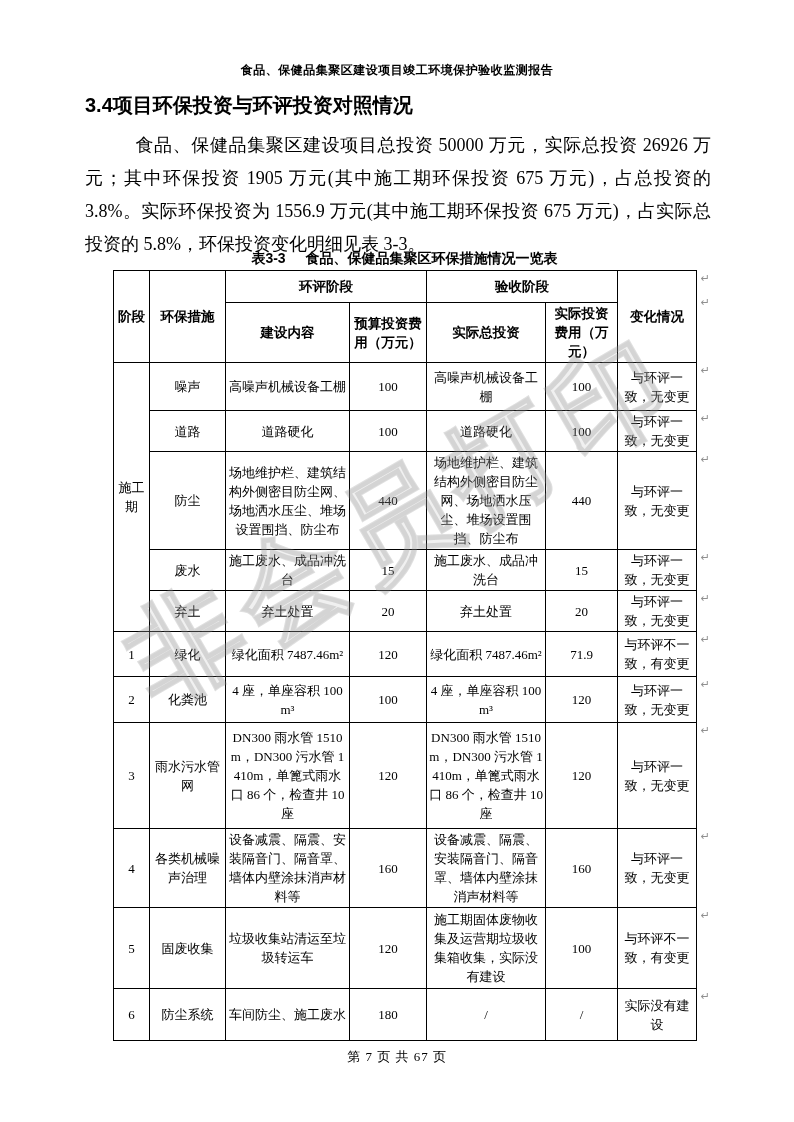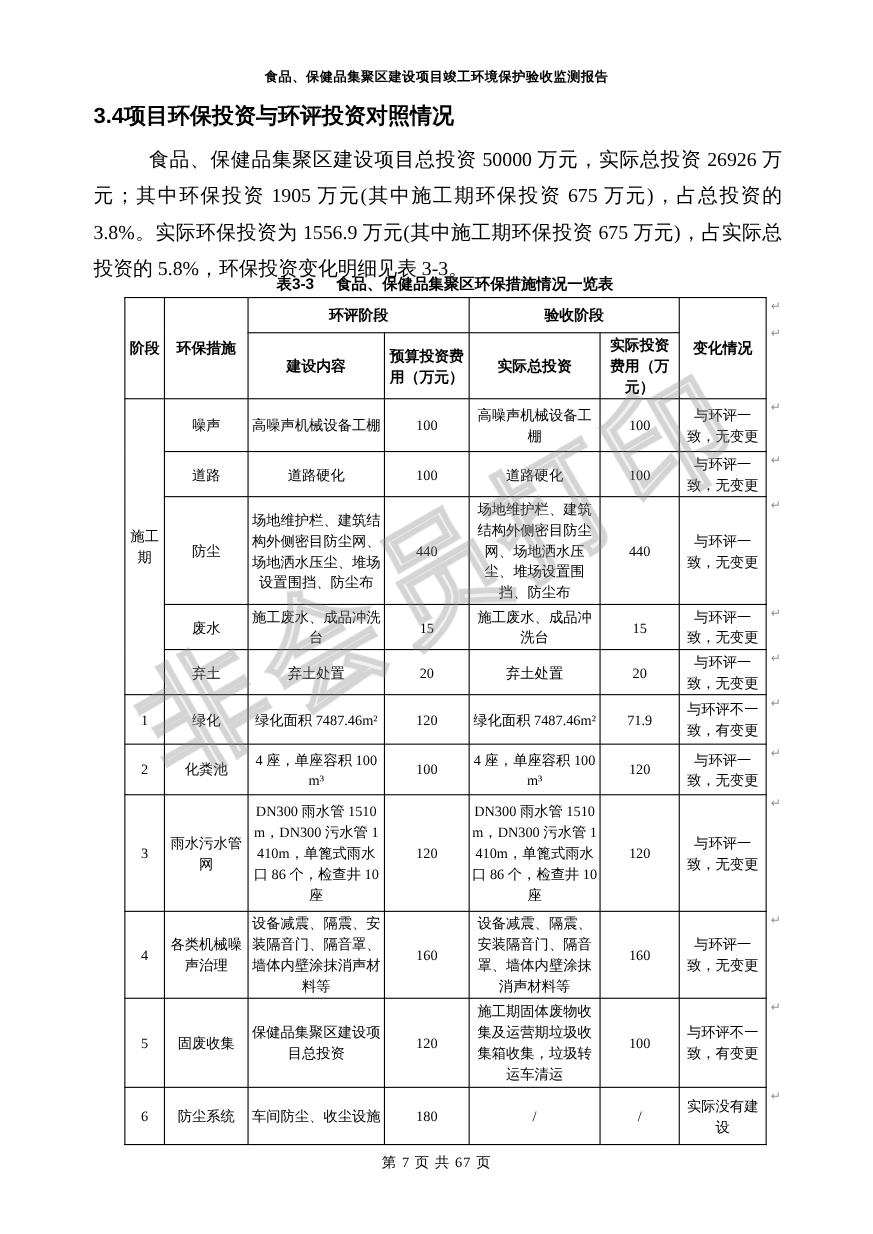--- a/index.html
+++ b/index.html
@@ -210,33 +210,33 @@
       <td>设备减震、隔震、安装隔音门、隔音罩、墙体内壁涂抹消声材料等</td>
       <td>160</td>
       <td>
         <span>与环评一致，无变更</span>
         <span class="rmark">↵</span>
       </td>
     </tr>
     <tr class="r9">
       <td>5</td>
       <td>固废收集</td>
-      <td>保健品集聚区建设项目总投资</td>
-      <td>120</td>
-      <td>施工期固体废物收集及运营期垃圾收集箱收集，垃圾转运车清运</td>
+      <td>垃圾收集站清运至垃圾转运车</td>
+      <td>120</td>
+      <td>施工期固体废物收集及运营期垃圾收集箱收集，实际没有建设</td>
       <td>100</td>
       <td>
         <span>与环评不一致，有变更</span>
         <span class="rmark">↵</span>
       </td>
     </tr>
     <tr class="r10">
       <td>6</td>
       <td>防尘系统</td>
-      <td>车间防尘、收尘设施</td>
+      <td>车间防尘、施工废水</td>
       <td>180</td>
       <td>/</td>
       <td>/</td>
       <td>
         <span>实际没有建设</span>
         <span class="rmark">↵</span>
       </td>
     </tr>
   </tbody>
     </table>

